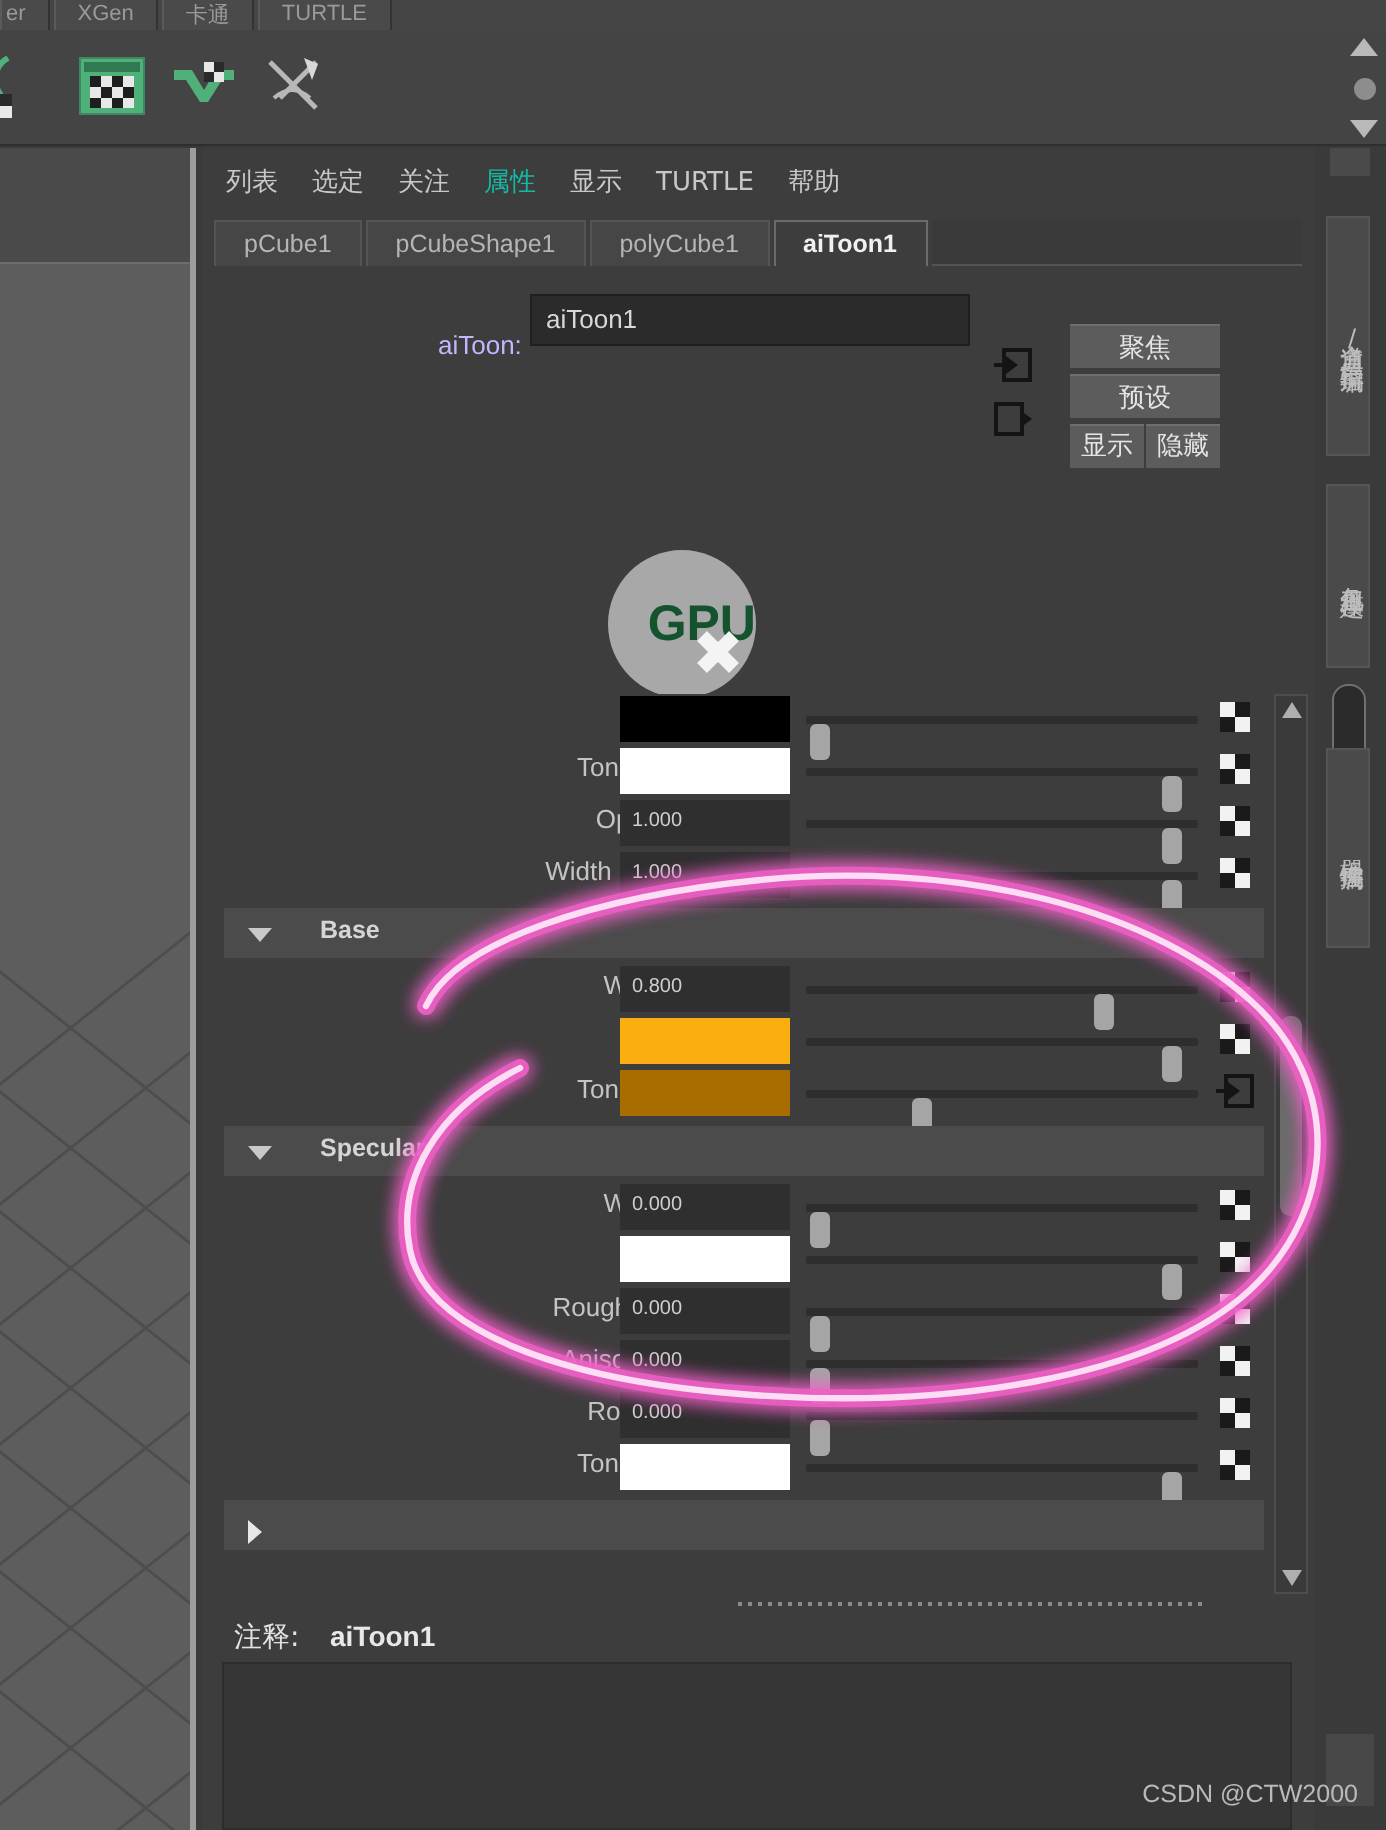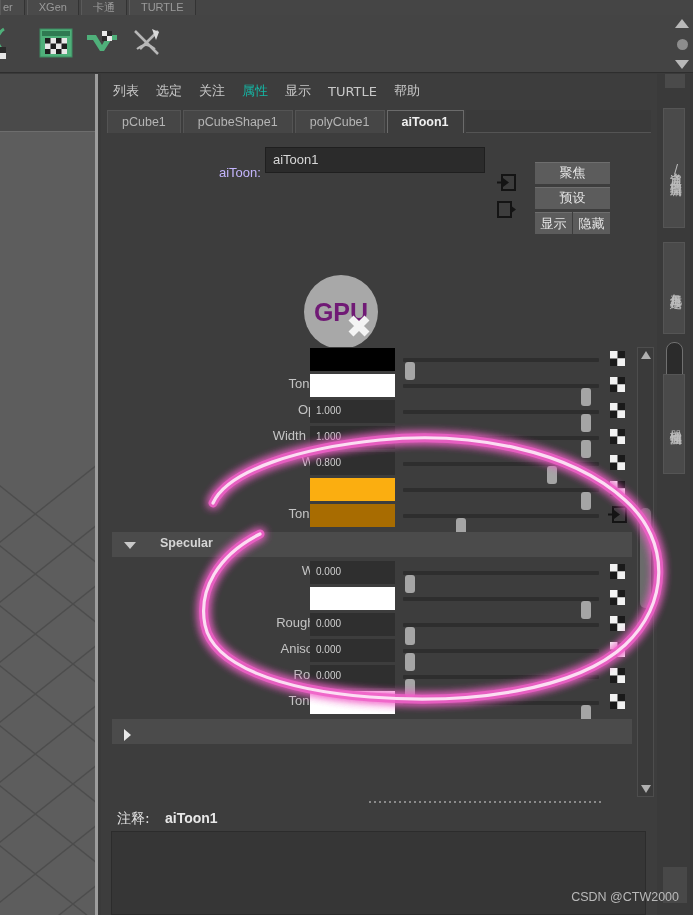--- a/index.html
+++ b/index.html
@@ -77,40 +77,40 @@
     background: #2b2b2b; border: 1px solid #1f1f1f; color: #d8d8d8;
     font-size: 13px; line-height: 24px; padding-left: 7px;
   }
   .conn-icon { position: absolute; width: 19px; height: 17px; }
   .conn-in { left: 396px; top: 100px; }
   .conn-out { left: 396px; top: 127px; }
 
   .btn-focus, .btn-preset {
     position: absolute; left: 434px; width: 75px; height: 22px;
     background: #5c5c5c; color: #e4e4e4; font-size: 13px; text-align: center;
-    line-height: 22px; font-family: Liberation Mono, monospace;
+    line-height: 22px; font-family: Liberation Sans, sans-serif;
     border-top: 1px solid #6e6e6e;
   }
   .btn-focus { top: 88px; }
   .btn-preset { top: 113px; }
   .btn-show, .btn-hide {
     position: absolute; width: 37px; height: 22px; top: 138px;
     background: #5c5c5c; color: #e4e4e4; font-size: 13px; text-align: center;
     line-height: 22px; font-family: "DejaVu Sans", sans-serif;
     border-top: 1px solid #6e6e6e;
   }
   .btn-show { left: 434px; }
   .btn-hide { left: 472px; }
 
   
   .gpu-wrap { position: absolute; left: 203px; top: 201px; width: 74px; height: 74px; }
   .gpu-circle {
     position: absolute; left: 0; top: 0; width: 74px; height: 74px; border-radius: 50%;
-    background: #a8a8a8; color: #701a75; font-size: 25px; font-weight: bold;
-    text-align: center; line-height: 74px; letter-spacing: 0px;
+    background: #a8a8a8; color: #14532d; font-size: 25px; font-weight: bold;
+    text-align: right; line-height: 74px; letter-spacing: 0px;
   }
   .gpu-x { position: absolute; left: 40px; top: 36px; width: 30px; height: 30px; }
 
   
   .attr-area {
     position: absolute; left: 11px; top: 273px; width: 534px; height: 450px;
     background: #3d3d3d; overflow: hidden;
   }
   .attr-rows { position: absolute; left: 0; top: 0; width: 520px; }
   .arow { height: 26px; position: relative; }
@@ -387,20 +387,24 @@
             <div class="slider-track">
               <div class="slider-knob" style="left: 178.4px;"></div>
             </div>
             <div class="mapbtn"><svg width="15" height="15" viewBox="0 0 16 16">
                 <rect x="0" y="0" width="16" height="16" fill="#f2f2f2"></rect>
                 <rect x="0" y="0" width="8" height="8" fill="#f2f2f2"></rect>
                 <rect x="8" y="0" width="8" height="8" fill="#1a1a1a"></rect>
                 <rect x="0" y="8" width="8" height="8" fill="#1a1a1a"></rect>
                 <rect x="8" y="8" width="8" height="8" fill="#f2f2f2"></rect>
               </svg></div>
+          </div>
+          <div class="section-hdr">
+            <div class="sec-arrow"></div>
+            <div class="sec-title">Base</div>
           </div>
           <div class="arow">
             <div class="lblbox">Weight</div>
             <div class="field">0.800</div>
             <div class="slider-track">
               <div class="slider-knob" style="left: 144.2px;"></div>
             </div>
             <div class="mapbtn"><svg width="15" height="15" viewBox="0 0 16 16">
                 <rect x="0" y="0" width="16" height="16" fill="#f2f2f2"></rect>
                 <rect x="0" y="0" width="8" height="8" fill="#f2f2f2"></rect>

